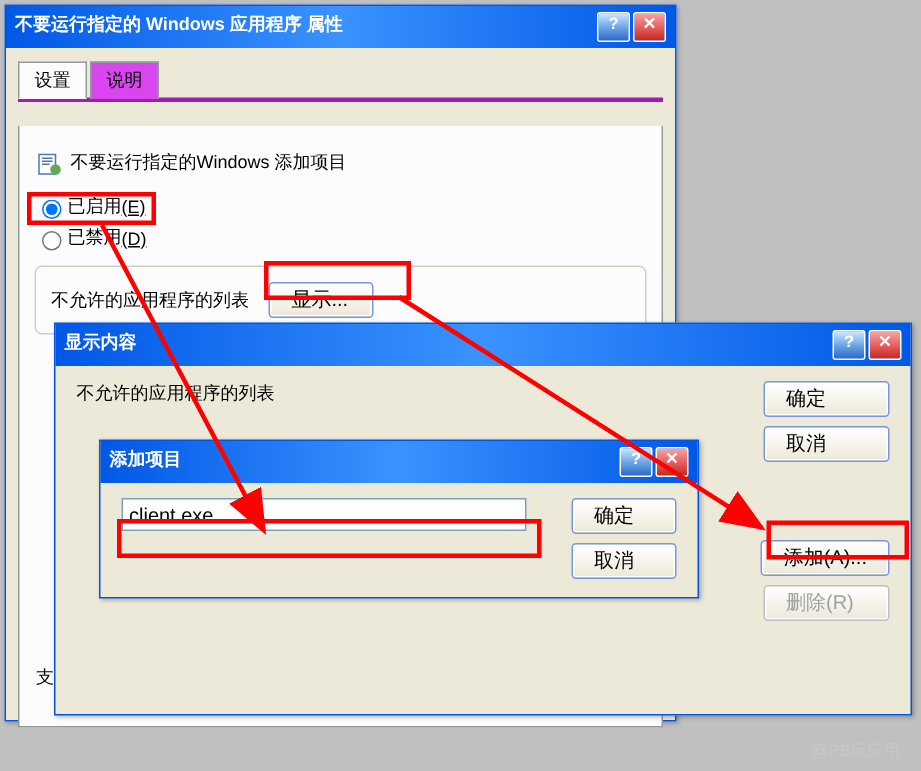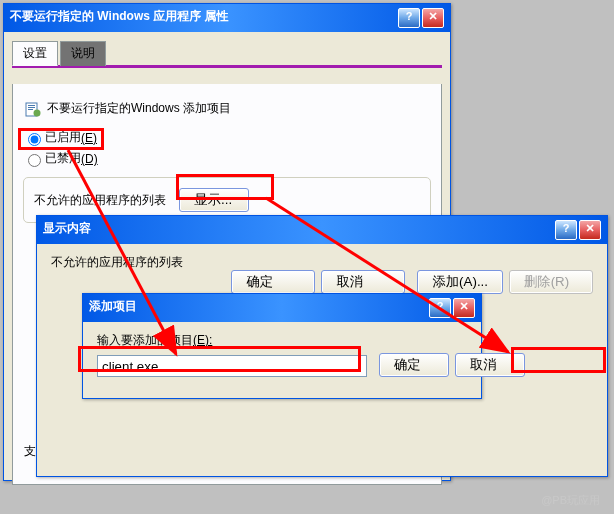--- a/index.html
+++ b/index.html
@@ -3,37 +3,37 @@
 <meta charset="utf-8">
 <style>
 body{margin:0;font-family:"Microsoft YaHei","SimSun",Arial,sans-serif;font-size:12px;background:#c0c0c0;width:614px;height:514px;overflow:hidden;position:relative}
 .window{position:absolute;background:#ece9d8;border:1px solid #0054e3;box-shadow:1px 1px 3px rgba(0,0,0,.3)}
 .titlebar{background:linear-gradient(to right,#0058e6,#3a93ff,#0058e6);color:#fff;padding:4px 6px;font-weight:bold;font-size:12px;display:flex;align-items:flex-start;height:20px}
 .titlebar .title-text{flex:1}
 .tb-btn{width:20px;height:18px;background:linear-gradient(#f3a6a6,#e76060,#c42a1e);border:1px solid #fff;border-radius:2px;margin-left:2px;color:#fff;font-weight:bold;text-align:center;line-height:15px;font-size:11px;cursor:pointer}
 .tb-btn.help{background:linear-gradient(#cde6ff,#6ea8e8,#2a6ac4)}
 .window-body{padding:8px}
 .tabs{display:flex;border-bottom:3px solid #a21caf;margin-bottom:16px}
-.tab{padding:3px 10px;border:1px solid #919b9c;border-bottom:none;background:#737373;margin-right:2px;position:relative;top:1px;cursor:pointer}
+.tab{padding:3px 10px;border:1px solid #919b9c;border-bottom:none;background:#d946ef;margin-right:2px;position:relative;top:1px;cursor:pointer}
 .tab.active{background:#fcfcfe;border-bottom:1px solid #fcfcfe}
 .tab-panel{border:1px solid #919b9c;border-top:none;background:#fcfcfe;padding:10px;min-height:380px}
 .policy-title{display:flex;align-items:center;margin:6px 0 12px 2px}
 .policy-icon{width:16px;height:16px;margin-right:6px;display:inline-block}
 .radio-row{margin:4px 0;display:flex;align-items:center}
 .radio-row input{margin-right:4px}
 .underline-key{text-decoration:underline}
 .group{border:1px solid #d0d0bf;border-radius:5px;padding:10px 10px;margin-top:10px;position:relative}
 .btn{background:linear-gradient(#fff,#ece9d8);border:1px solid #7a96df;border-radius:3px;padding:2px 14px;cursor:pointer;min-width:70px;text-align:left;box-shadow:inset 0 0 0 1px #fff}
 .btn.wide{min-width:84px}
 .btn:disabled{color:#a0a0a0;border-color:#c0c0c0}
 .highlight{position:absolute;border:3px solid #ff0000;pointer-events:none;box-sizing:border-box}
 .arrow-svg{position:absolute;top:0;left:0;pointer-events:none}
 .input-type{border:1px solid #7f9db9;padding:2px 4px;background:#fff;width:260px;height:16px}
 .dialog-body{padding:10px 14px}
-.btn-col{display:flex;flex-direction:row;gap:6px;align-items:flex-end}
+.btn-col{display:flex;flex-direction:column;gap:6px;align-items:flex-end}
 .watermark{position:absolute;right:14px;bottom:6px;color:#ccc;font-size:11px;opacity:.7}
 </style>
 </head>
 <body>
 
 <div class="window" style="left:3px;top:3px;width:446px;height:476px">
   <div class="titlebar">
     <span class="title-text">不要运行指定的 Windows 应用程序 属性</span>
     <div class="tb-btn help">?</div>
     <div class="tb-btn">✕</div>
@@ -89,31 +89,28 @@
     <div class="btn-col">
       <button class="btn wide">确定</button>
       <button class="btn wide">取消</button>
       <div style="height:40px"></div>
       <button class="btn wide">添加(A)...</button>
       <button class="btn wide" disabled="">删除(R)</button>
     </div>
   </div>
 </div>
 
-<div class="window" style="left:82px;top:293px;width:398px;height:104px">
+<div class="window" style="left:66px;top:293px;width:398px;height:104px">
   <div class="titlebar">
     <span class="title-text">添加项目</span>
     <div class="tb-btn help">?</div>
     <div class="tb-btn">✕</div>
   </div>
   <div class="dialog-body" style="display:flex;gap:12px">
     <div style="flex:1">
-      <div style="margin-bottom:6px">
-        <span>输入要添加的项目</span><span class="underline-key">(E):</span>
-      </div>
       <input class="input-type" value="client.exe" style="">
     </div>
     <div class="btn-col">
       <button class="btn">确定</button>
       <button class="btn">取消</button>
     </div>
   </div>
 </div>
 
 <div class="highlight" style="left:18px;top:128px;width:86px;height:22px"></div>

